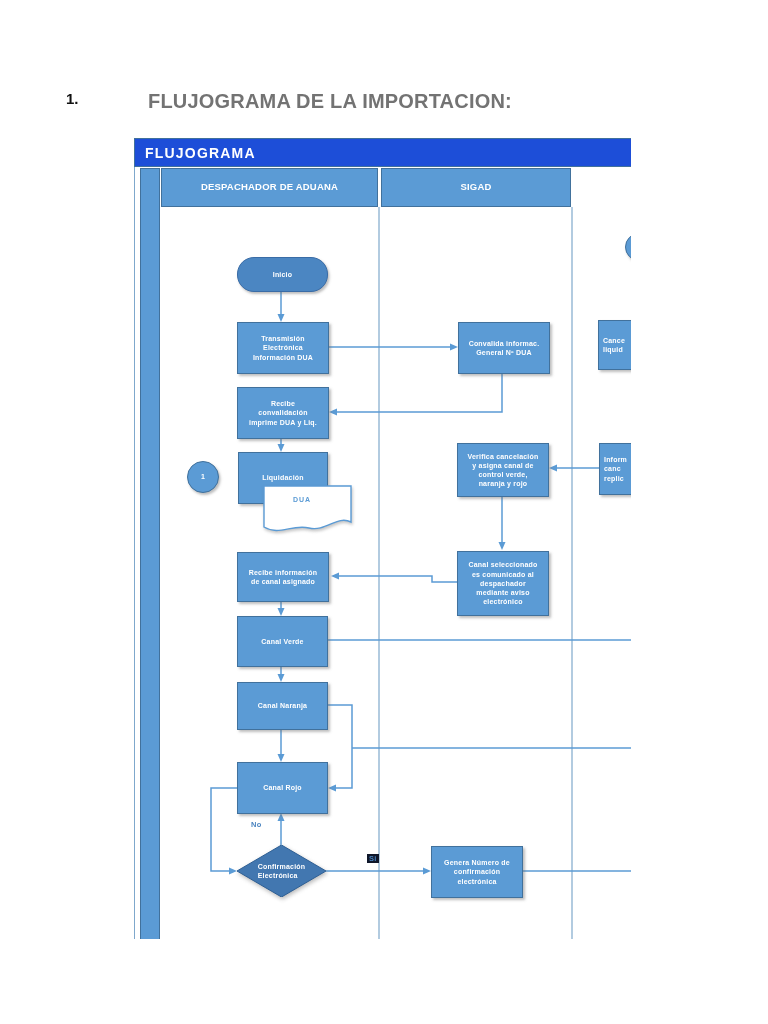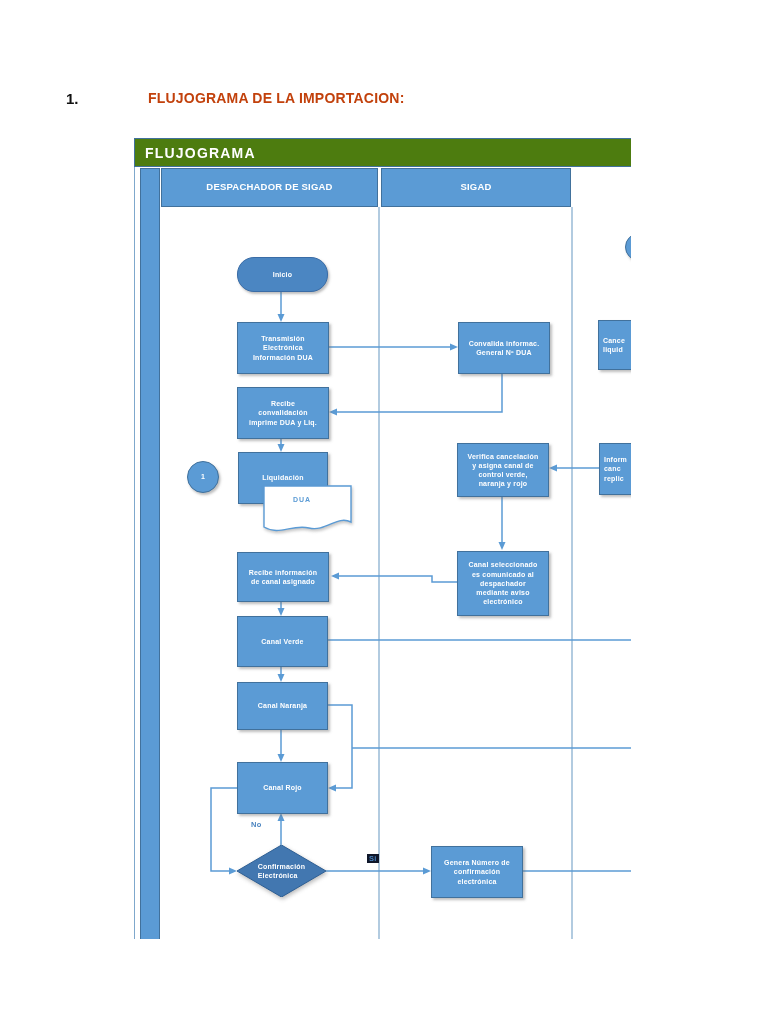--- a/index.html
+++ b/index.html
@@ -1,21 +1,21 @@
 <!DOCTYPE html>
 <html><head>
 <meta charset="utf-8">
 <style>
   html,body{margin:0;padding:0;background:#ffffff;}
   .canvas{position:relative;width:768px;height:1024px;background:#ffffff;overflow:hidden;
           font-family:"Liberation Sans",sans-serif;}
   .heading-num{position:absolute;left:66px;top:90px;font-size:15px;font-weight:bold;color:#111;}
-  .heading-title{position:absolute;left:148px;top:90px;font-size:14px;font-weight:bold;color:#c2410c;letter-spacing:.2px;}
+  .heading-title{position:absolute;left:148px;top:90px;font-size:20px;font-weight:bold;color:#737373;letter-spacing:.2px;}
   .diagram{position:absolute;left:131px;top:138px;width:500px;height:801px;overflow:hidden;}
-  .titlebar{position:absolute;left:3px;top:0;width:494px;height:27px;background:#4d7c0f;border:1px solid #41719c;
+  .titlebar{position:absolute;left:3px;top:0;width:494px;height:27px;background:#1d4ed8;border:1px solid #41719c;
             color:#fff;font-size:14px;font-weight:600;letter-spacing:1.2px;display:flex;align-items:center;padding-left:10px;}
   .lanehdr{position:absolute;top:30px;height:37px;background:#5b9bd5;border:1px solid #41719c;color:#fff;
            font-size:9.5px;font-weight:bold;display:flex;align-items:center;justify-content:center;text-align:center;
            letter-spacing:.4px;line-height:1.25;}
   .strip{position:absolute;left:9px;top:30px;width:18px;height:771px;background:#5b9bd5;border:1px solid #41719c;}
   .outerline{position:absolute;left:3px;top:0;width:1px;height:801px;background:#7fa8cc;}
   .node{position:absolute;background:#5b9bd5;border:1px solid #41719c;color:#fff;display:flex;align-items:center;
         justify-content:center;text-align:center;box-shadow:1.5px 2px 2.5px rgba(110,110,110,.45);}
   .lbl{white-space:pre-line;font-size:7px;font-weight:bold;line-height:1.32;letter-spacing:.2px;}
   .pill{border-radius:17px;background:#4b86c2;border:1px solid #3a6ca6;}
@@ -97,21 +97,21 @@
         <polygon points="300,733 292,729.5 292,736.5"></polygon>
       </g>
     </svg>
 
     <div class="outerline"></div>
     <div class="titlebar">
       <span>FLUJOGRAMA</span>
     </div>
     <div class="strip"></div>
     <div class="lanehdr" style="left:30px;width:215px;">
-      <span class="lbl" style="font-size:9.5px;">DESPACHADOR DE SIGAD</span>
+      <span class="lbl" style="font-size:9.5px;">DESPACHADOR DE ADUANA</span>
     </div>
     <div class="lanehdr" style="left:250px;width:188px;">
       <span class="lbl" style="font-size:9.5px;">SIGAD</span>
     </div>
 
     <div class="node circ" style="left:494px;top:95px;width:26px;height:26px;"></div>
 
     <div class="node pill" style="left:106px;top:119px;width:89px;height:33px;">
       <span class="lbl">Inicio</span>
     </div>

